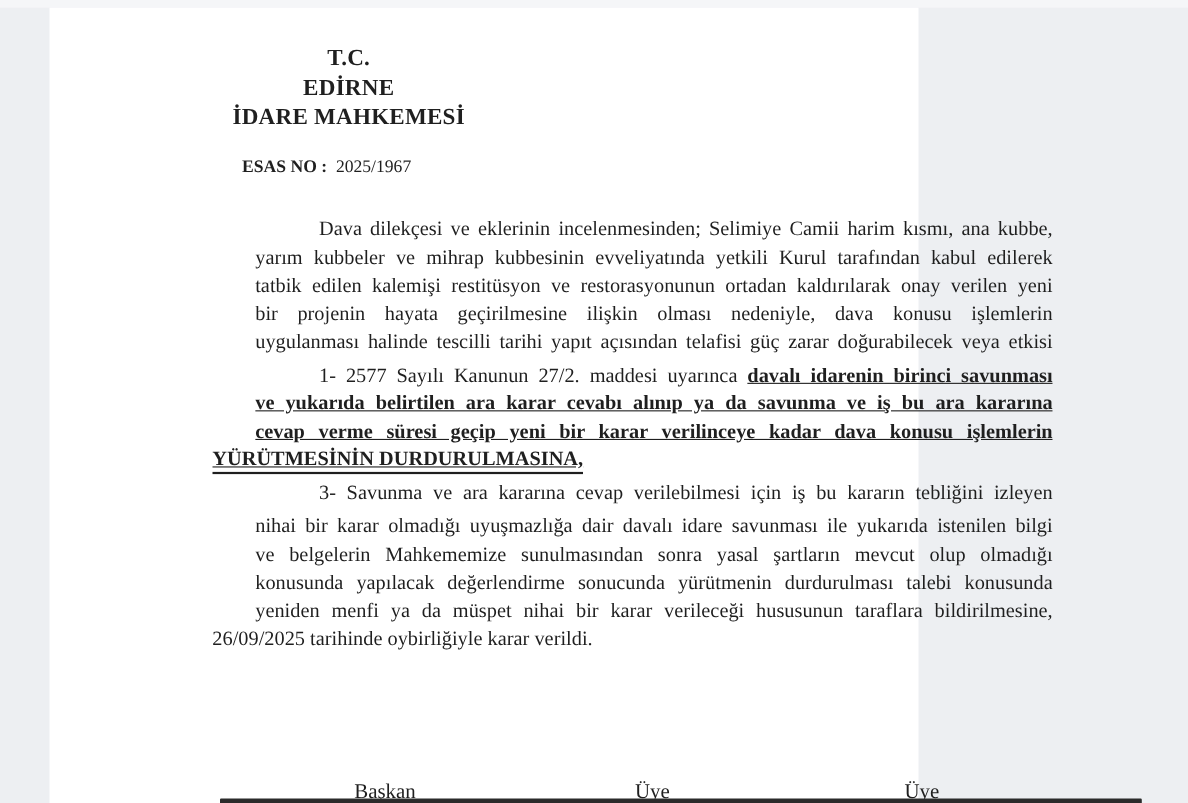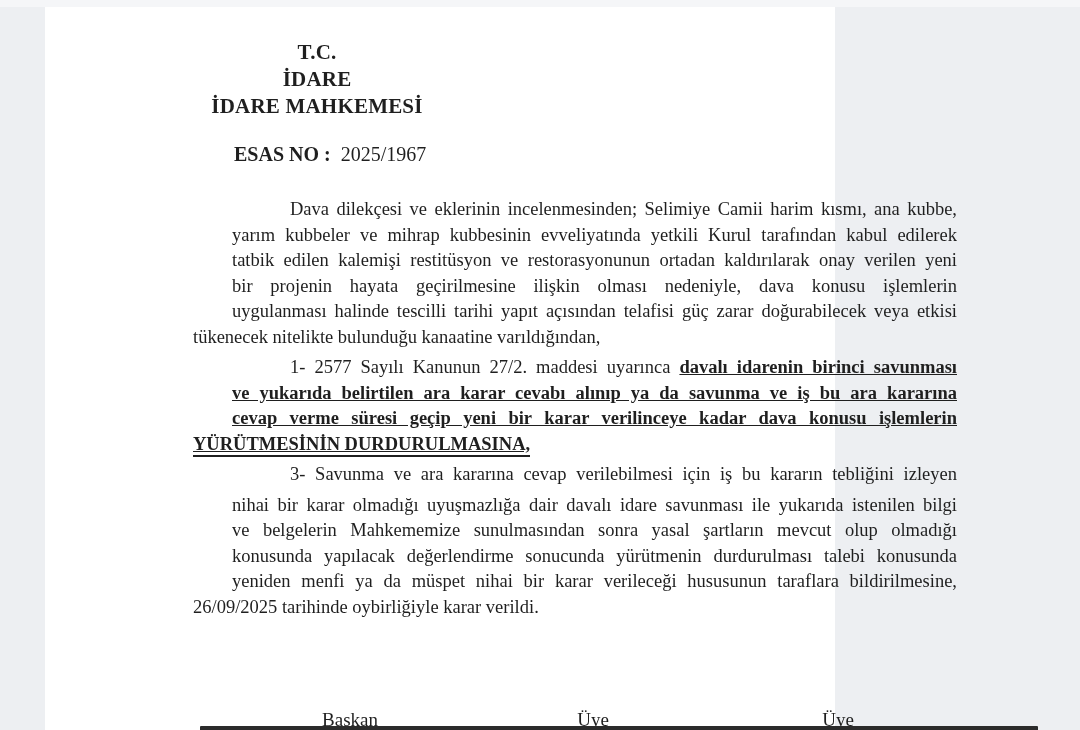--- a/index.html
+++ b/index.html
@@ -24,21 +24,21 @@
   .page{
     position:absolute;left:45px;top:7px;width:790px;height:723px;
     background:var(--page-bg);
   }
   .court-header{
     position:absolute;left:162px;top:32px;width:220px;
     text-align:center;font-weight:bold;font-size:21px;line-height:27px;
     letter-spacing:.2px;
   }
   .case-line{
-    position:absolute;left:189px;top:136px;font-size:20px;white-space:nowrap;
+    position:absolute;left:175px;top:136px;font-size:16px;white-space:nowrap;
   }
   .case-line .label{font-weight:bold;}
   .decision-body{
     position:absolute;left:148px;top:190px;width:764px;
     font-size:18.5px;line-height:25.5px;
   }
   .para + .para{margin-top:5px;}
   .line{overflow:hidden;}
   .line.j{text-align:justify;text-align-last:justify;margin-left:39px;}
   .line.first{padding-left:58px;}
@@ -59,37 +59,36 @@
 </style>
 </head>
 <body>
 
 <div class="top-strip"></div>
 
 <div class="page">
 
   <div class="court-header">
     <div>T.C.</div>
-    <div>İDARE</div>
+    <div>EDİRNE</div>
     <div>İDARE MAHKEMESİ</div>
   </div>
 
   <div class="case-line">
     <span class="label">ESAS NO :</span>
     <span>&nbsp;<span>2025/1967</span></span>
   </div>
 
   <div class="decision-body">
       <div class="para">
         <div class="line first j"><span>Dava dilekçesi ve eklerinin incelenmesinden; Selimiye Camii harim kısmı, ana kubbe,</span></div>
         <div class="line j"><span>yarım kubbeler ve mihrap kubbesinin evveliyatında yetkili Kurul tarafından kabul edilerek</span></div>
         <div class="line j"><span>tatbik edilen kalemişi restitüsyon ve restorasyonunun ortadan kaldırılarak onay verilen yeni</span></div>
         <div class="line j"><span>bir projenin hayata geçirilmesine ilişkin olması nedeniyle, dava konusu işlemlerin</span></div>
         <div class="line j"><span>uygulanması halinde tescilli tarihi yapıt açısından telafisi güç zarar doğurabilecek veya etkisi</span></div>
-        <div class="line"><span>tükenecek nitelikte bulunduğu kanaatine varıldığından,</span></div>
       </div>
       <div class="para">
         <div class="line first j"><span>1- 2577 Sayılı Kanunun 27/2. maddesi uyarınca </span><span class="b">davalı idarenin birinci savunması</span></div>
         <div class="line j"><span class="b">ve yukarıda belirtilen ara karar cevabı alınıp ya da savunma ve iş bu ara kararına</span></div>
         <div class="line j"><span class="b">cevap verme süresi geçip yeni bir karar verilinceye kadar dava konusu işlemlerin</span></div>
         <div class="line"><span class="b u">YÜRÜTMESİNİN DURDURULMASINA,</span></div>
       </div>
       <div class="para">
         <div class="line first j"><span>3- Savunma ve ara kararına cevap verilebilmesi için iş bu kararın tebliğini izleyen</span></div>
       </div>

